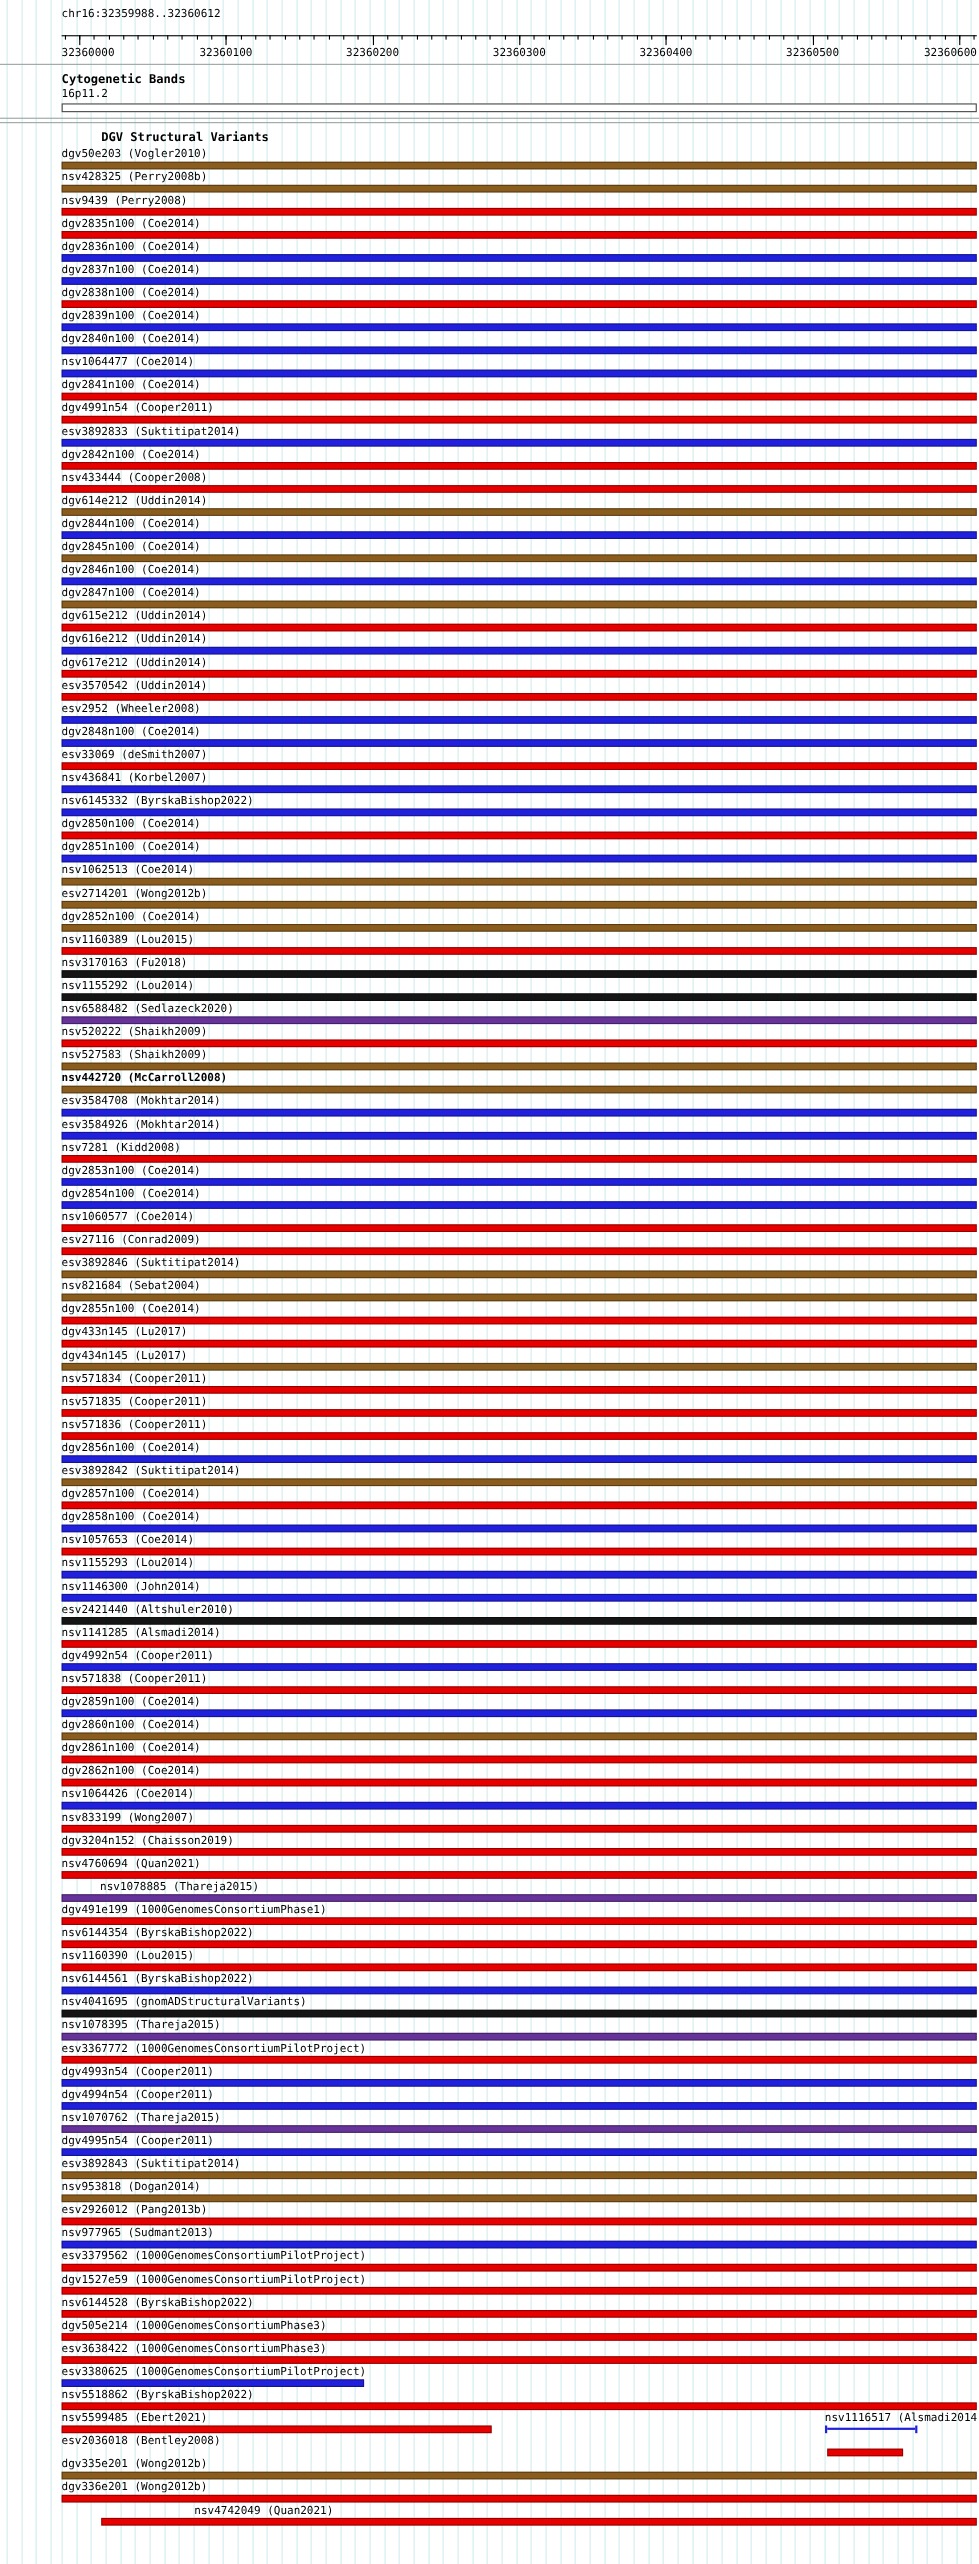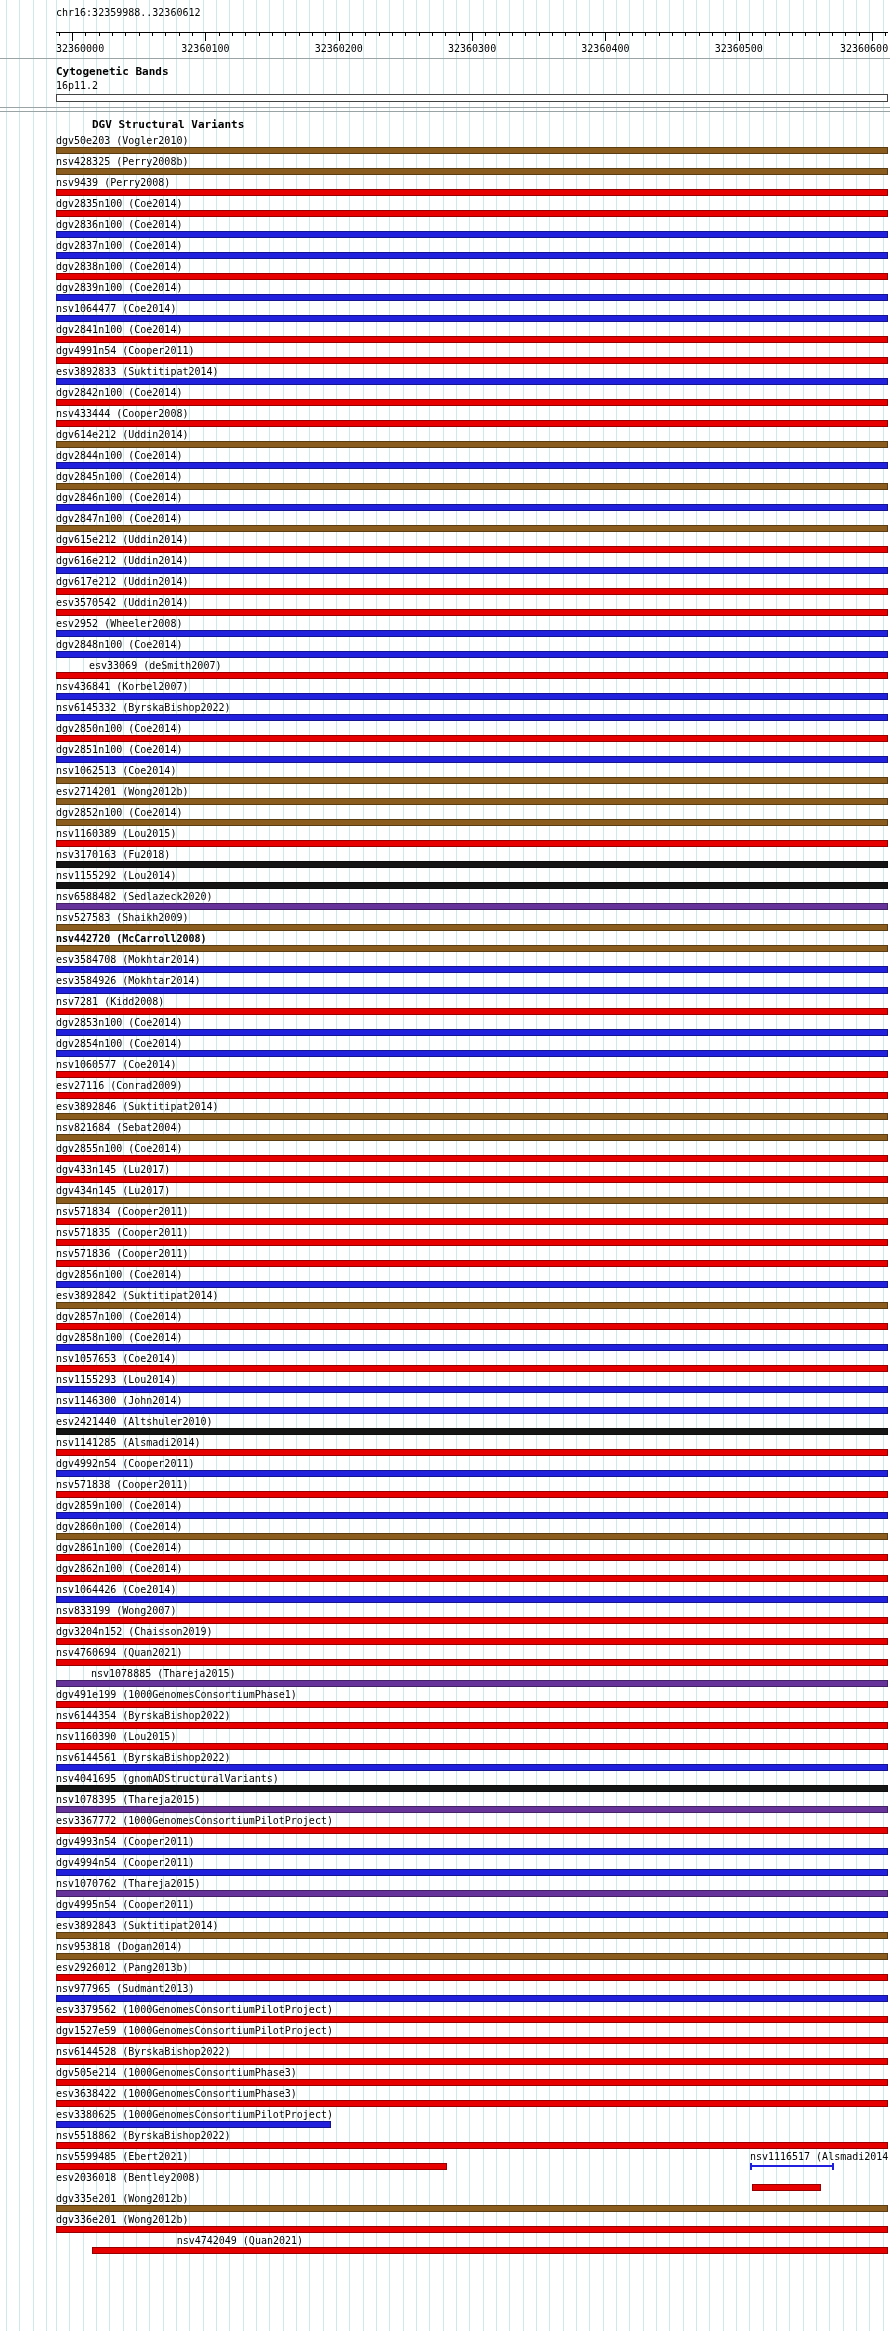--- a/index.html
+++ b/index.html
@@ -168,20 +168,24 @@
         </div>
         <div class="vrow">
           <span class="vlabel" style="left: 0%;">dgv2838n100 (Coe2014)</span>
           <div class="vbar" title="dgv2838n100 (Coe2014)" style="left: 0%; width: 100%; background: rgb(230, 0, 0);"></div>
         </div>
         <div class="vrow">
           <span class="vlabel" style="left: 0%;">dgv2839n100 (Coe2014)</span>
           <div class="vbar" title="dgv2839n100 (Coe2014)" style="left: 0%; width: 100%; background: rgb(32, 32, 221);"></div>
         </div>
         <div class="vrow">
+          <span class="vlabel" style="left: 0%;">dgv2840n100 (Coe2014)</span>
+          <div class="vbar" title="dgv2840n100 (Coe2014)" style="left: 0%; width: 100%; background: rgb(32, 32, 221);"></div>
+        </div>
+        <div class="vrow">
           <span class="vlabel" style="left: 0%;">nsv1064477 (Coe2014)</span>
           <div class="vbar" title="nsv1064477 (Coe2014)" style="left: 0%; width: 100%; background: rgb(32, 32, 221);"></div>
         </div>
         <div class="vrow">
           <span class="vlabel" style="left: 0%;">dgv2841n100 (Coe2014)</span>
           <div class="vbar" title="dgv2841n100 (Coe2014)" style="left: 0%; width: 100%; background: rgb(230, 0, 0);"></div>
         </div>
         <div class="vrow">
           <span class="vlabel" style="left: 0%;">dgv4991n54 (Cooper2011)</span>
           <div class="vbar" title="dgv4991n54 (Cooper2011)" style="left: 0%; width: 100%; background: rgb(230, 0, 0);"></div>
@@ -236,21 +240,21 @@
         </div>
         <div class="vrow">
           <span class="vlabel" style="left: 0%;">esv2952 (Wheeler2008)</span>
           <div class="vbar" title="esv2952 (Wheeler2008)" style="left: 0%; width: 100%; background: rgb(32, 32, 221);"></div>
         </div>
         <div class="vrow">
           <span class="vlabel" style="left: 0%;">dgv2848n100 (Coe2014)</span>
           <div class="vbar" title="dgv2848n100 (Coe2014)" style="left: 0%; width: 100%; background: rgb(32, 32, 221);"></div>
         </div>
         <div class="vrow">
-          <span class="vlabel" style="left: 0%; padding-left: 33px;">esv33069 (deSmith2007)</span>
+          <span class="vlabel" style="left: 0%;">esv33069 (deSmith2007)</span>
           <div class="vbar" title="esv33069 (deSmith2007)" style="left: 0%; width: 100%; background: rgb(230, 0, 0);"></div>
         </div>
         <div class="vrow">
           <span class="vlabel" style="left: 0%;">nsv436841 (Korbel2007)</span>
           <div class="vbar" title="nsv436841 (Korbel2007)" style="left: 0%; width: 100%; background: rgb(32, 32, 221);"></div>
         </div>
         <div class="vrow">
           <span class="vlabel" style="left: 0%;">nsv6145332 (ByrskaBishop2022)</span>
           <div class="vbar" title="nsv6145332 (ByrskaBishop2022)" style="left: 0%; width: 100%; background: rgb(32, 32, 221);"></div>
         </div>
@@ -282,20 +286,24 @@
           <span class="vlabel" style="left: 0%;">nsv3170163 (Fu2018)</span>
           <div class="vbar" title="nsv3170163 (Fu2018)" style="left: 0%; width: 100%; background: rgb(21, 21, 21);"></div>
         </div>
         <div class="vrow">
           <span class="vlabel" style="left: 0%;">nsv1155292 (Lou2014)</span>
           <div class="vbar" title="nsv1155292 (Lou2014)" style="left: 0%; width: 100%; background: rgb(21, 21, 21);"></div>
         </div>
         <div class="vrow">
           <span class="vlabel" style="left: 0%;">nsv6588482 (Sedlazeck2020)</span>
           <div class="vbar" title="nsv6588482 (Sedlazeck2020)" style="left: 0%; width: 100%; background: rgb(102, 51, 154);"></div>
+        </div>
+        <div class="vrow">
+          <span class="vlabel" style="left: 0%;">nsv520222 (Shaikh2009)</span>
+          <div class="vbar" title="nsv520222 (Shaikh2009)" style="left: 0%; width: 100%; background: rgb(230, 0, 0);"></div>
         </div>
         <div class="vrow">
           <span class="vlabel" style="left: 0%;">nsv527583 (Shaikh2009)</span>
           <div class="vbar" title="nsv527583 (Shaikh2009)" style="left: 0%; width: 100%; background: rgb(138, 93, 30);"></div>
         </div>
         <div class="vrow">
           <span class="vlabel" style="left: 0%; font-weight: bold;">nsv442720 (McCarroll2008)</span>
           <div class="vbar" title="nsv442720 (McCarroll2008)" style="left: 0%; width: 100%; background: rgb(138, 93, 30);"></div>
         </div>
         <div class="vrow">

